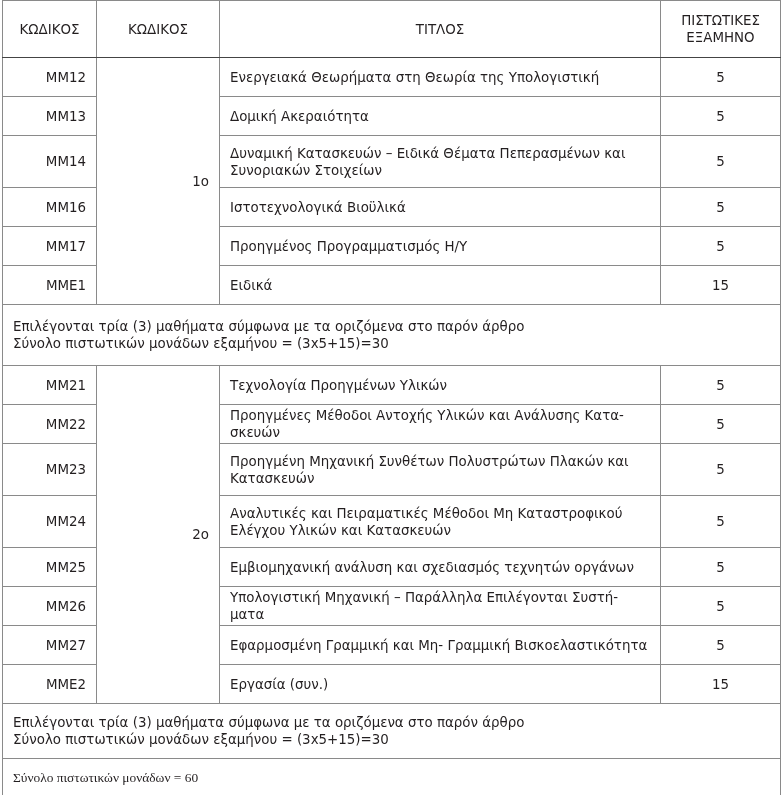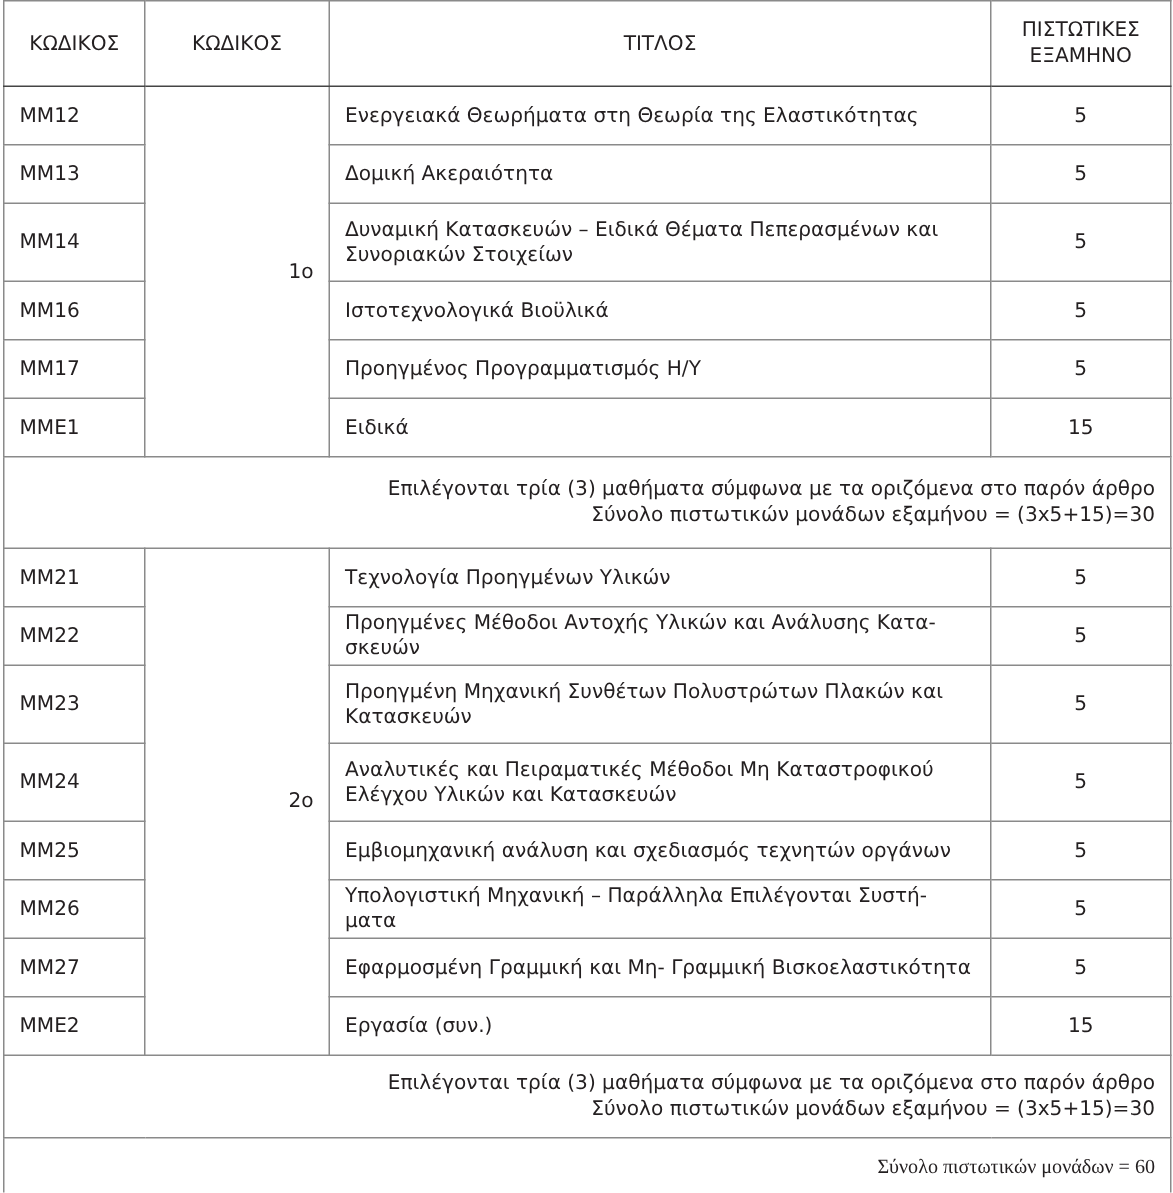--- a/index.html
+++ b/index.html
@@ -14,25 +14,25 @@
     color: #231f20;
   }
   table.curr td, table.curr th {
     border: 1.4px solid #8a8a8a;
     padding: 0 10px;
     vertical-align: middle;
     line-height: 17px;
     font-weight: normal;
   }
   table.curr th { text-align: center; height: 56px; border-bottom: 1.6px solid #444; }
-  td.code { text-align: left; }
+  td.code { text-align: right; }
   td.sem  { text-align: right; padding-bottom: 8px; }
   td.title { text-align: left; padding-left: 12px; }
   td.cred { text-align: center; }
-  td.note { text-align: right; line-height: 18px; }
+  td.note { text-align: left; line-height: 18px; }
   tr.r1 td { height: 38px; }
   tr.r2 td { height: 51px; }
   tr.n td { height: 60px; }
   tr.n2 td { height: 54px; }
   tr.t td { height: 37px; font-family: Liberation Serif, serif; }
   col.c1 { width: 94px; }
   col.c2 { width: 123px; }
   col.c3 { width: 441px; }
   col.c4 { width: 120px; }
 </style>
@@ -52,21 +52,21 @@
       <th>ΚΩΔΙΚΟΣ</th>
       <th>ΤΙΤΛΟΣ</th>
       <th><span>ΠΙΣΤΩΤΙΚΕΣ</span><br><span>ΕΞΑΜΗΝΟ</span></th>
     </tr>
   </thead>
   <tbody>
 
     <tr class="r1">
       <td class="code">ΜΜ12</td>
       <td class="sem" rowspan="6">1ο</td>
-      <td class="title">Ενεργειακά Θεωρήματα στη Θεωρία της Ελαστικότητας</td>
+      <td class="title">Ενεργειακά Θεωρήματα στη Θεωρία της Υπολογιστική</td>
       <td class="cred">5</td>
     </tr>
     <tr class="r1">
       <td class="code">ΜΜ13</td>
       <td class="title">Δομική Ακεραιότητα</td>
       <td class="cred">5</td>
     </tr>
     <tr class="r2">
       <td class="code">ΜΜ14</td>
       <td class="title">Δυναμική Κατασκευών – Ειδικά Θέματα Πεπερασμένων και Συνοριακών Στοιχείων</td>

